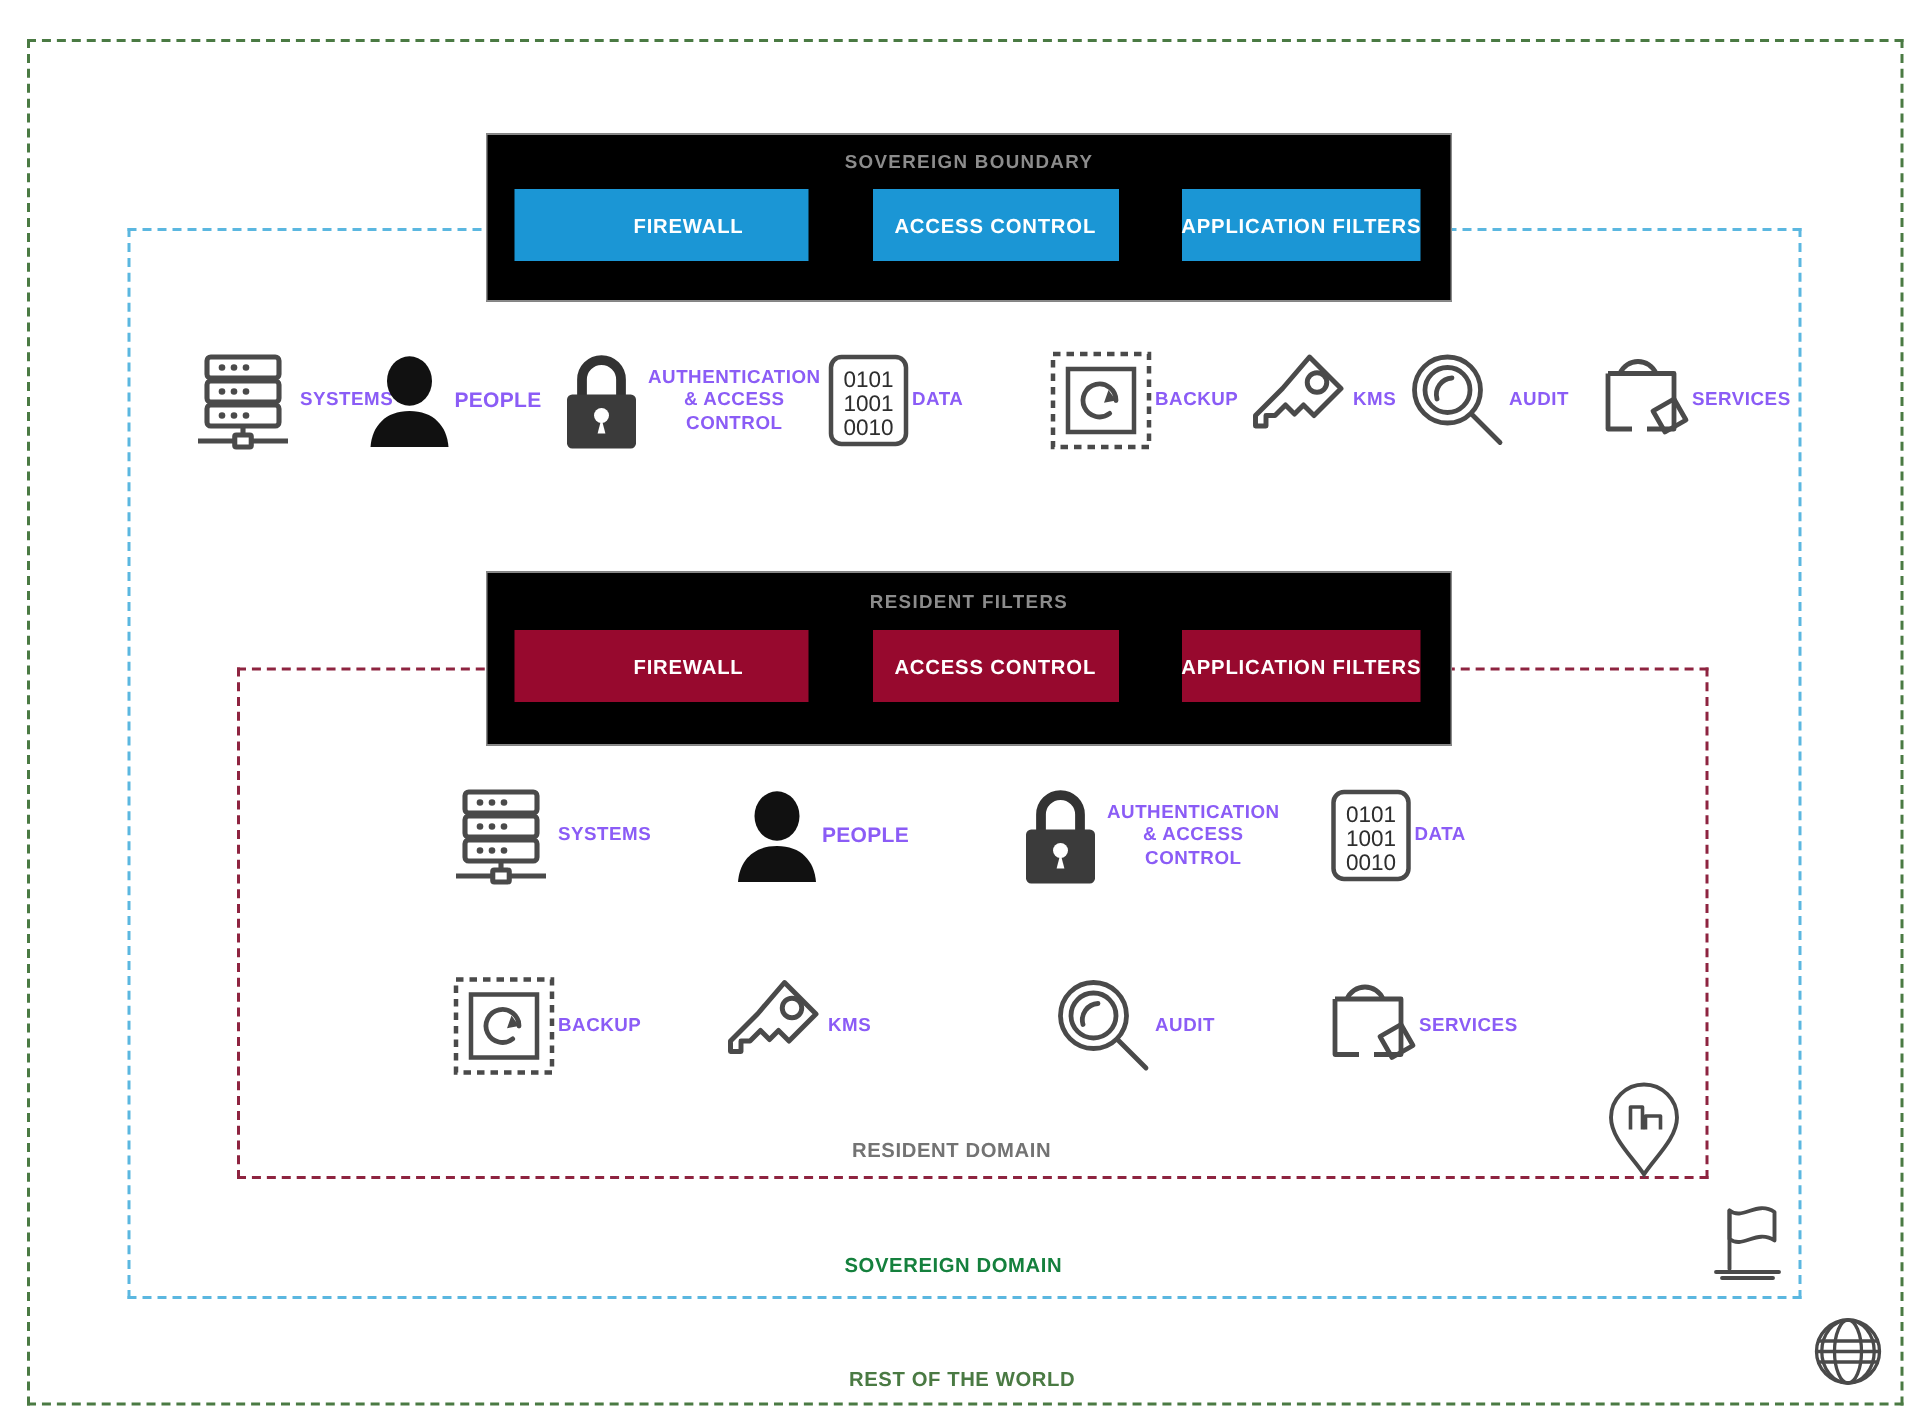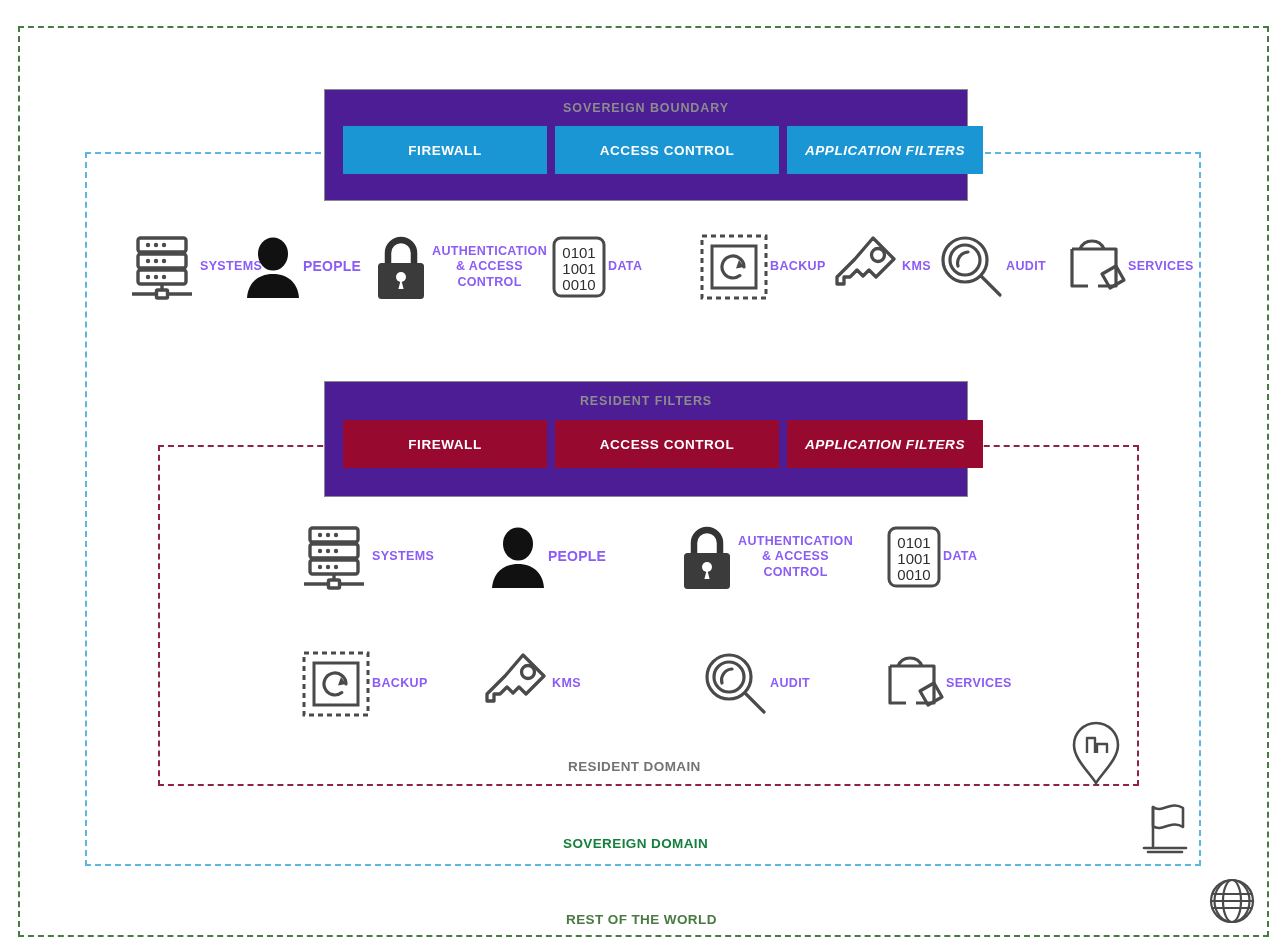--- a/index.html
+++ b/index.html
@@ -44,21 +44,21 @@
     white-space:nowrap;
   }
   #label-resident-domain{ left:568px; top:759px; color:#737373; }
   #label-sovereign-domain{ left:563px; top:836px; color:#15803d; }
   #label-rest-of-world{ left:566px; top:912px; color:#4a7a43; }
 
   
   .boundary-panel{
     position:absolute;
     box-sizing:border-box;
-    background:#4c1d95;
+    background:#000000;
     border:1.5px solid #8a8a8a;
     z-index:6;
   }
   #sovereign-panel{ left:324px; top:89px; width:644px; height:112px; }
   #resident-panel{  left:324px; top:381px; width:644px; height:116px; }
 
   .panel-title{
     position:absolute;
     left:0; right:0;
     text-align:center;
@@ -86,23 +86,23 @@
     display:flex;
     align-items:center;
     justify-content:center;
     color:#ffffff;
     font-size:13.5px;
     font-weight:bold;
     letter-spacing:.55px;
     white-space:nowrap;
     user-select:none;
   }
-  .chip.w1{ width:204px; }
-  .chip.w2{ width:224px; }
-  .chip.w3{ width:196px;font-style:italic; }
+  .chip.w1{ width:160px;padding-left:36px; }
+  .chip.w2{ width:164px; }
+  .chip.w3{ width:159px; }
   .chip.sovereign{ background:#1b96d5; }
   .chip.resident{  background:#97092e; }
 
   
   .icon-cell{
     position:absolute;
     display:flex;
     flex-direction:row;
     align-items:center;
     z-index:5;

